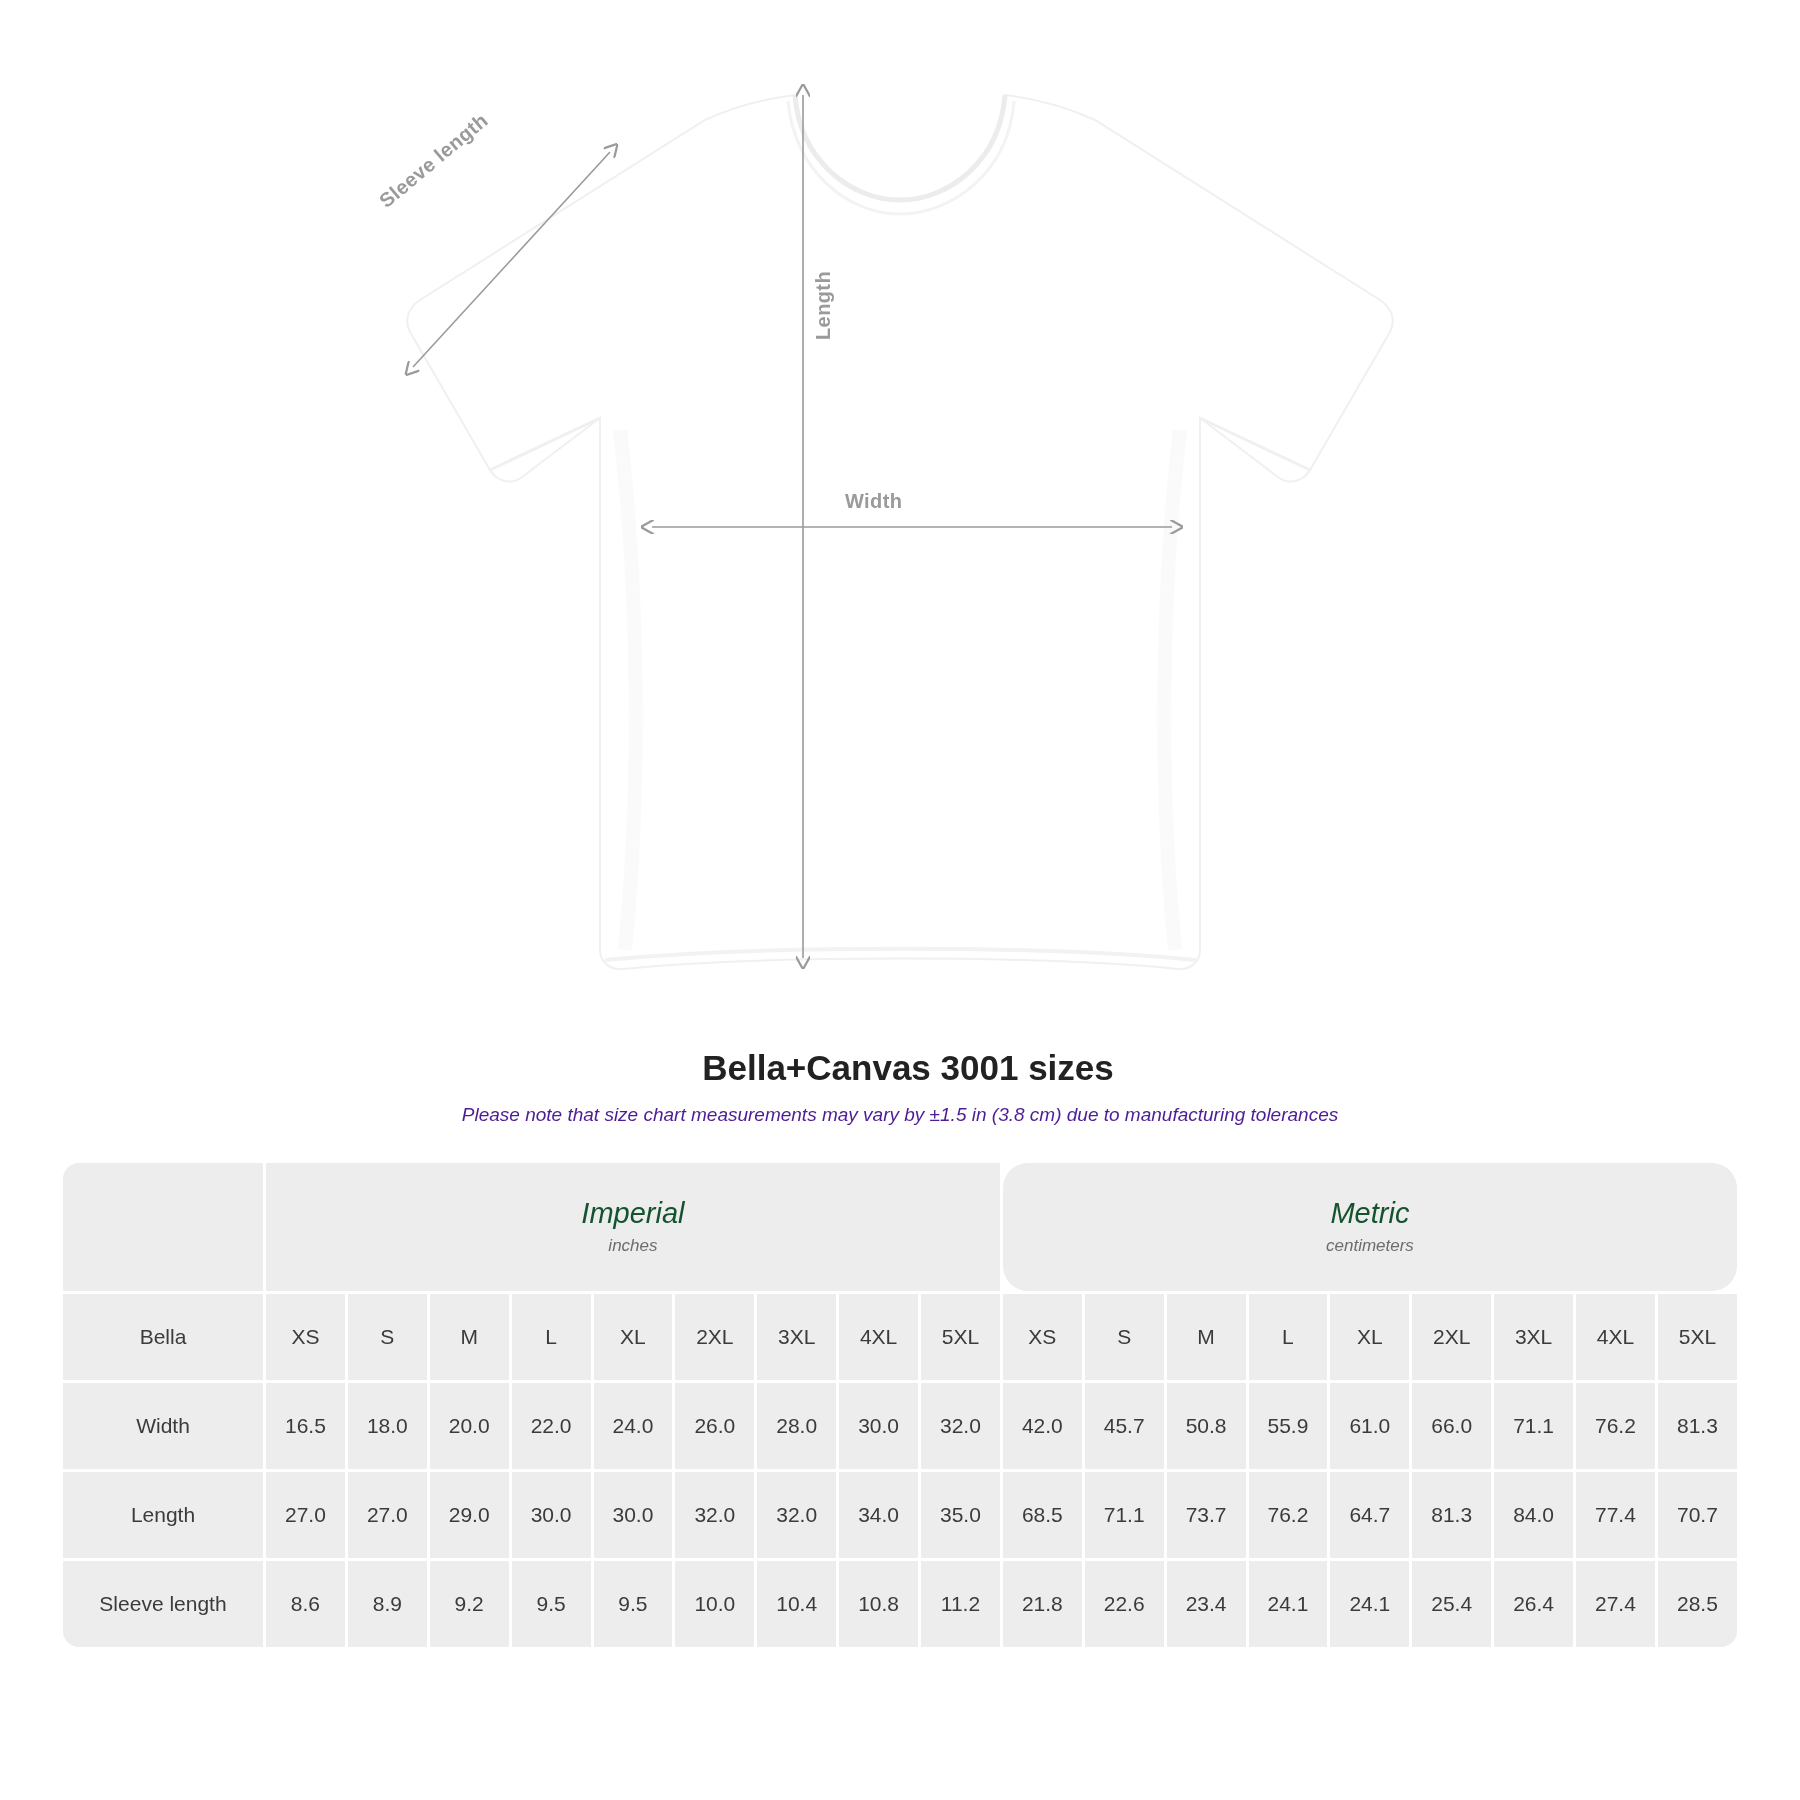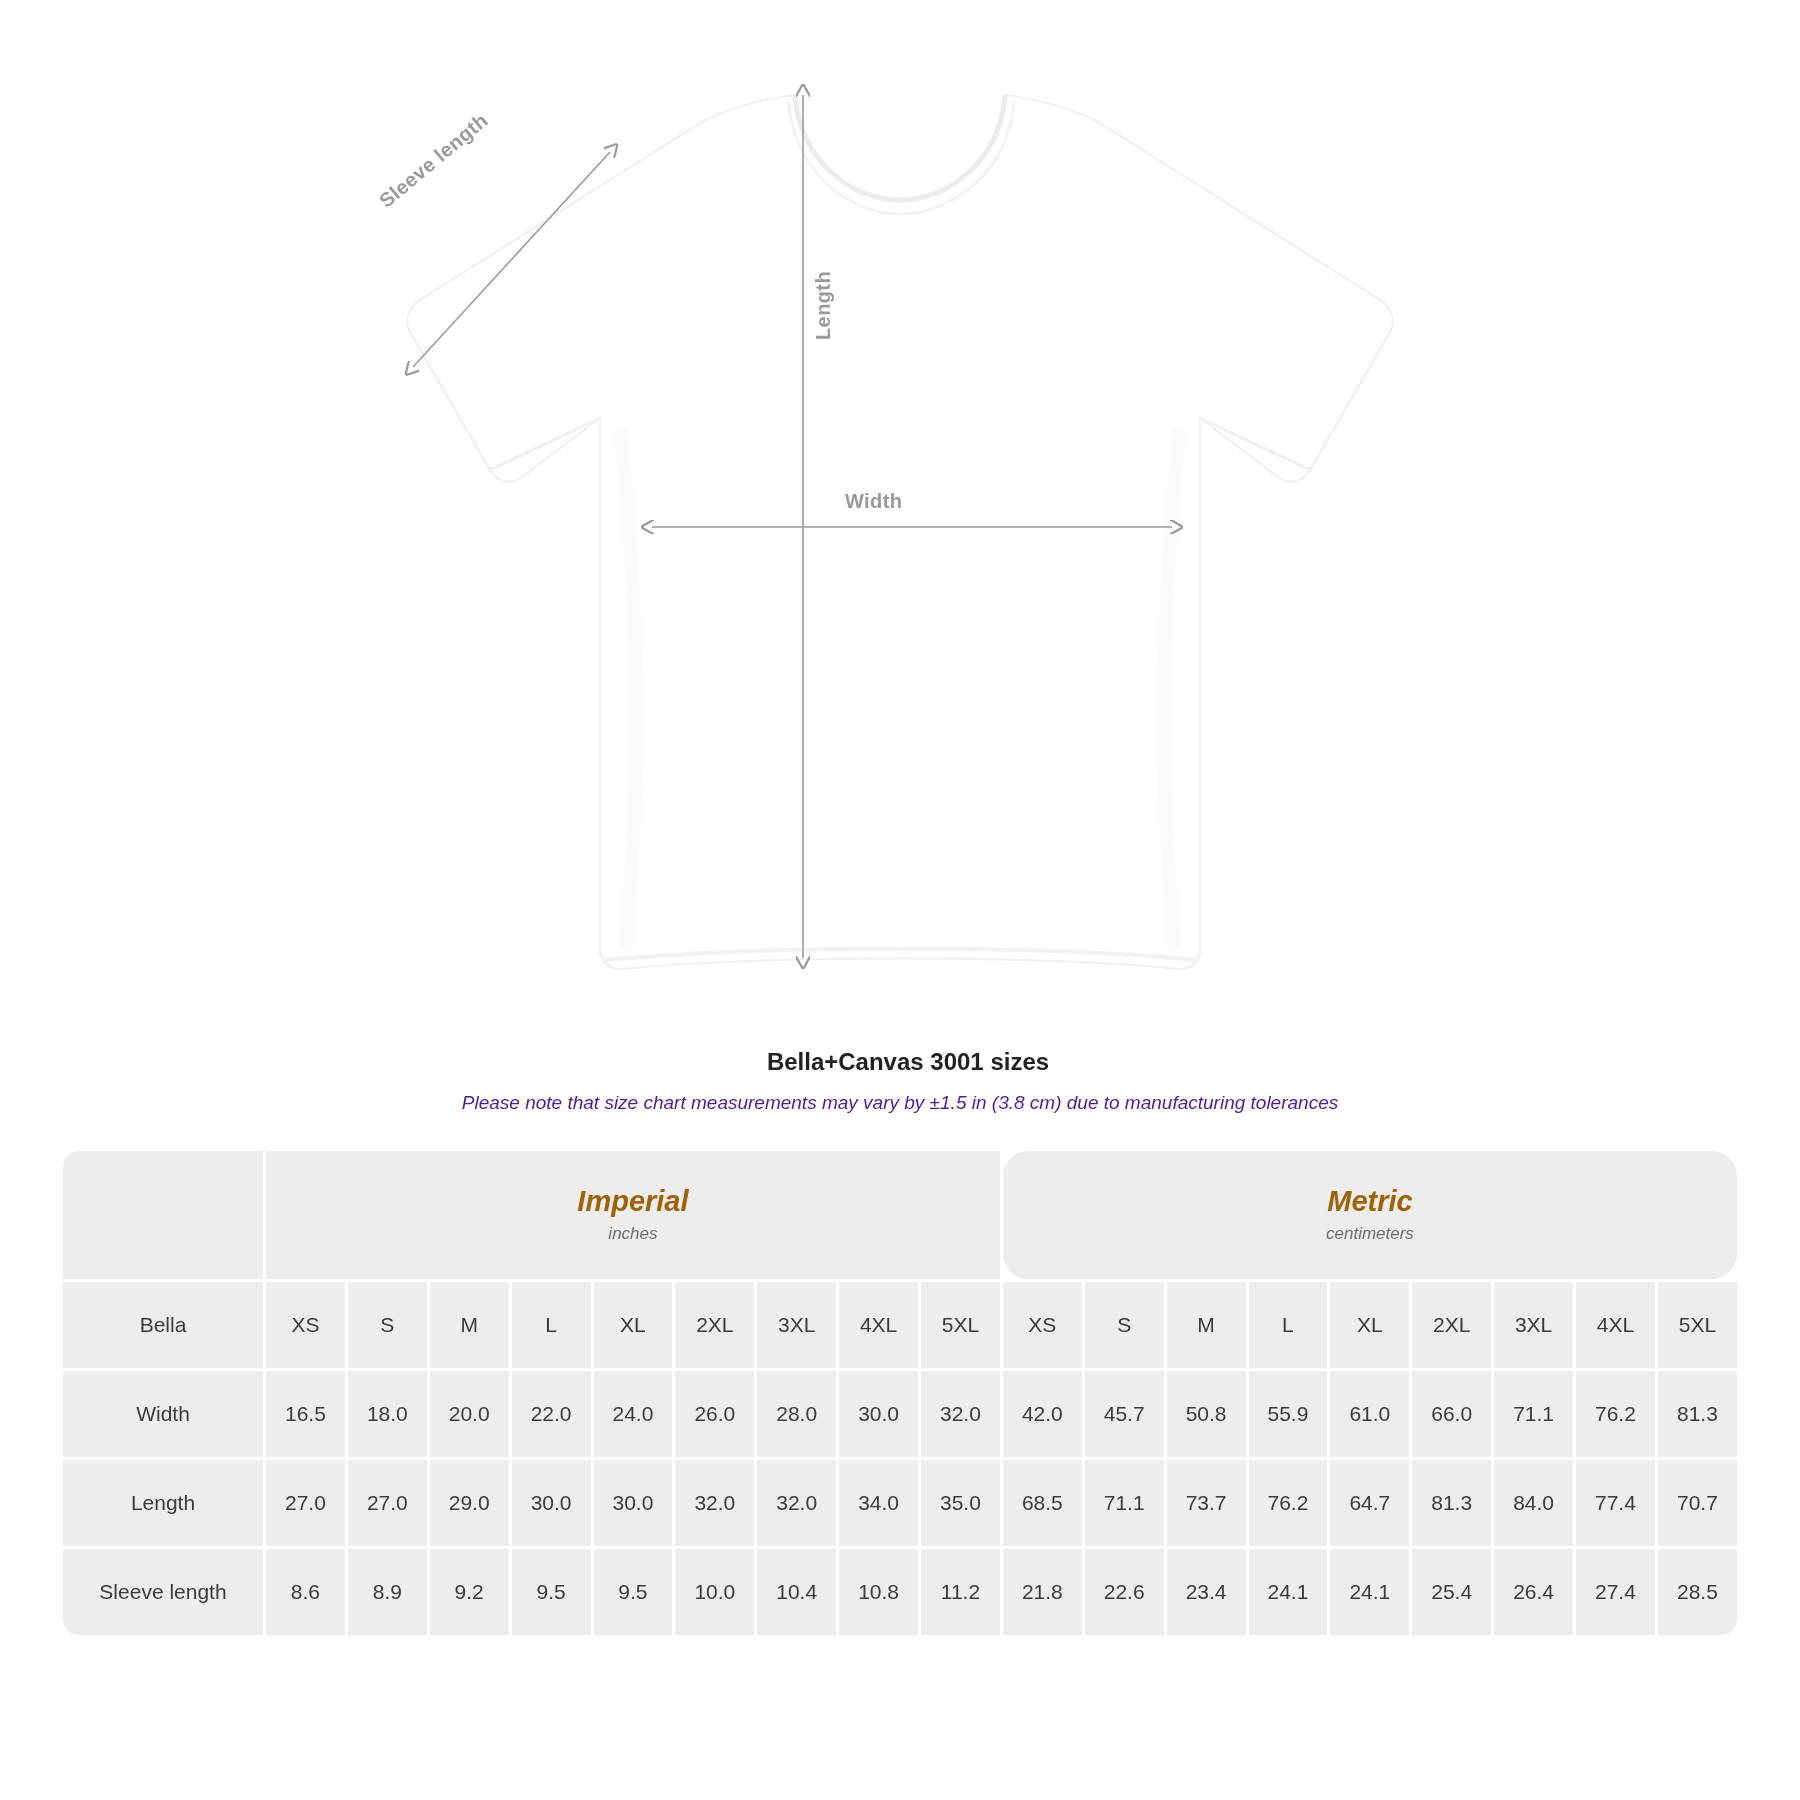--- a/index.html
+++ b/index.html
@@ -55,21 +55,21 @@
     left: 845px;
     top: 490px;
   }
 
   
   .title-block {
     text-align: center;
     margin-top: 18px;
   }
   .chart-title {
-    font-size: 24px;
+    font-size: 35px;
     font-weight: bold;
     color: #222222;
     margin: 0 0 16px 16px;
   }
   .chart-note {
     font-size: 19px;
     font-style: italic;
     color: #4c1d95;
     margin: 0;
   }
@@ -92,23 +92,23 @@
     color: #3b3b3b;
     height: 86px;
     padding: 0;
     font-weight: normal;
   }
   .unit-head {
     height: 128px !important;
   }
   .unit-system {
     font-size: 29px;
-    font-weight: bold;
+    font-weight: normal;
     font-style: italic;
-    color: #a16207;
+    color: #14532d;
     line-height: 1.25;
   }
   .unit-units {
     font-size: 17px;
     font-style: italic;
     color: #6d6d6d;
     line-height: 1.6;
   }
   .rowhead {
     font-weight: bold;

